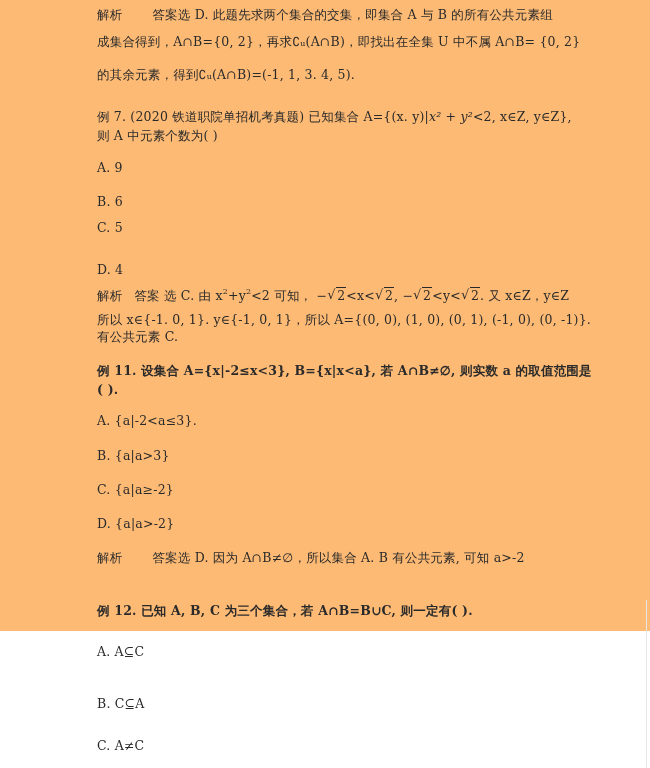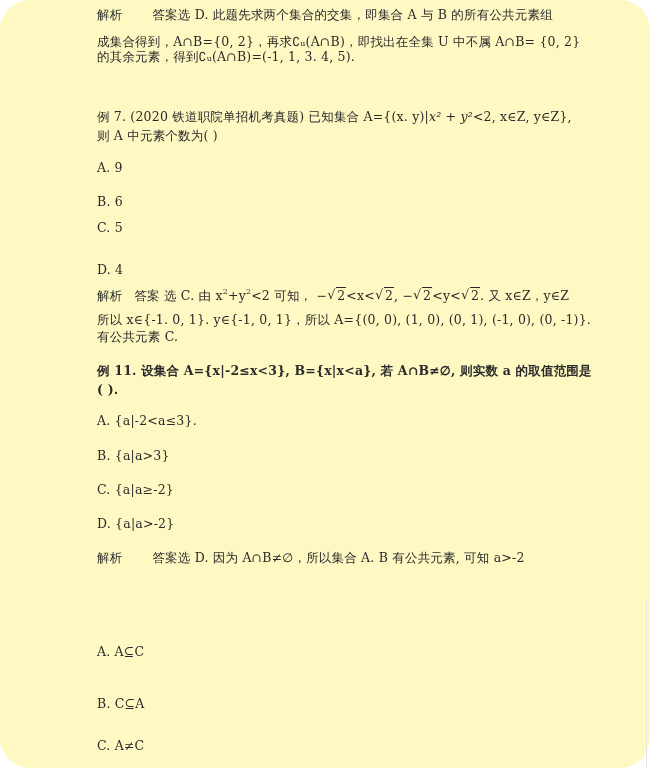--- a/index.html
+++ b/index.html
@@ -1,37 +1,37 @@
 <!DOCTYPE html>
 <html><head>
 <meta charset="utf-8">
 <style>
   html, body { margin: 0; padding: 0; background: #ffffff; }
   body { width: 650px; height: 768px; position: relative; overflow: hidden;
          font-family: "DejaVu Serif", "Liberation Serif", serif; color: #2a2a2a; }
-  .page { position: absolute; left: 0; top: 0; width: 650px; height: 768px; background: #fef9c3; border-radius: 30px; }
+  .page { position: absolute; left: 0; top: 0; width: 650px; height: 631px; background: #fdba74; }
   .edge { position: absolute; left: 646px; top: 600px; width: 1px; height: 168px; background: #e6e6e6; }
   .line { position: absolute; left: 97px; white-space: nowrap; font-size: 12.5px; line-height: 16px; letter-spacing: 0.2px; }
   .line.bold { font-weight: bold; }
   .tab { display: inline-block; width: 30px; }
   .tab2 { display: inline-block; width: 12px; }
   sup { font-size: 8px; vertical-align: 6px; line-height: 0; }
   .sqrt { display: inline-block; position: relative; padding-left: 9px; }
   .sqrt::before { content: "\221A"; position: absolute; left: 0; top: -1px; font-size: 13px; }
   .sqrt > span { border-top: 1px solid #2a2a2a; padding: 0 1px; }
   i.m { }
 </style>
 </head>
 <body>
 
 <div class="page">
 
   <div class="line" style="top:7px"><span>解析</span><span class="tab"></span><span>答案选 D. 此题先求两个集合的交集，即集合 A 与 B 的所有公共元素组</span></div>
   <div class="line" style="top:34px">成集合得到，A∩B={0, 2}，再求∁ᵤ(A∩B)，即找出在全集 U 中不属 A∩B= {0, 2}</div>
-  <div class="line" style="top:49px">的其余元素，得到∁ᵤ(A∩B)=(-1, 1, 3. 4, 5).</div>
+  <div class="line" style="top:67px">的其余元素，得到∁ᵤ(A∩B)=(-1, 1, 3. 4, 5).</div>
 
   <div class="line" style="top:109px"><span>例 7. (2020 铁道职院单招机考真题) 已知集合 A={(x. y)|</span><i class="m">x² + y²</i><span>&lt;2, x∈Z, y∈Z},</span></div>
   <div class="line" style="top:128px">则 A 中元素个数为(      )</div>
 
   <div class="line" style="top:160px">A. 9</div>
   <div class="line" style="top:194px">B. 6</div>
   <div class="line" style="top:220px">C. 5</div>
   <div class="line" style="top:262px">D. 4</div>
 
   <div class="line" style="top:288px">
@@ -44,19 +44,20 @@
   <div class="line bold" style="top:363px">例 11. 设集合 A={x|-2≤x&lt;3}, B={x|x&lt;a}, 若 A∩B≠∅, 则实数 a 的取值范围是</div>
   <div class="line bold" style="top:382px">(   ).</div>
 
   <div class="line" style="top:413px">A. {a|-2&lt;a≤3}.</div>
   <div class="line" style="top:448px">B. {a|a&gt;3}</div>
   <div class="line" style="top:482px">C. {a|a≥-2}</div>
   <div class="line" style="top:516px">D. {a|a&gt;-2}</div>
 
   <div class="line" style="top:550px"><span>解析</span><span class="tab"></span><span>答案选 D. 因为 A∩B≠∅，所以集合 A. B 有公共元素, 可知 a&gt;-2</span></div>
 
+  <div class="line bold" style="top:603px">例 12. 已知 A, B, C 为三个集合，若 A∩B=B∪C, 则一定有( ).</div>
 
   <div class="line" style="top:644px">A. A⊆C</div>
   <div class="line" style="top:696px">B. C⊆A</div>
   <div class="line" style="top:738px">C. A≠C</div>
 
   <div class="edge"></div>
 </div>
 
 </body></html>

